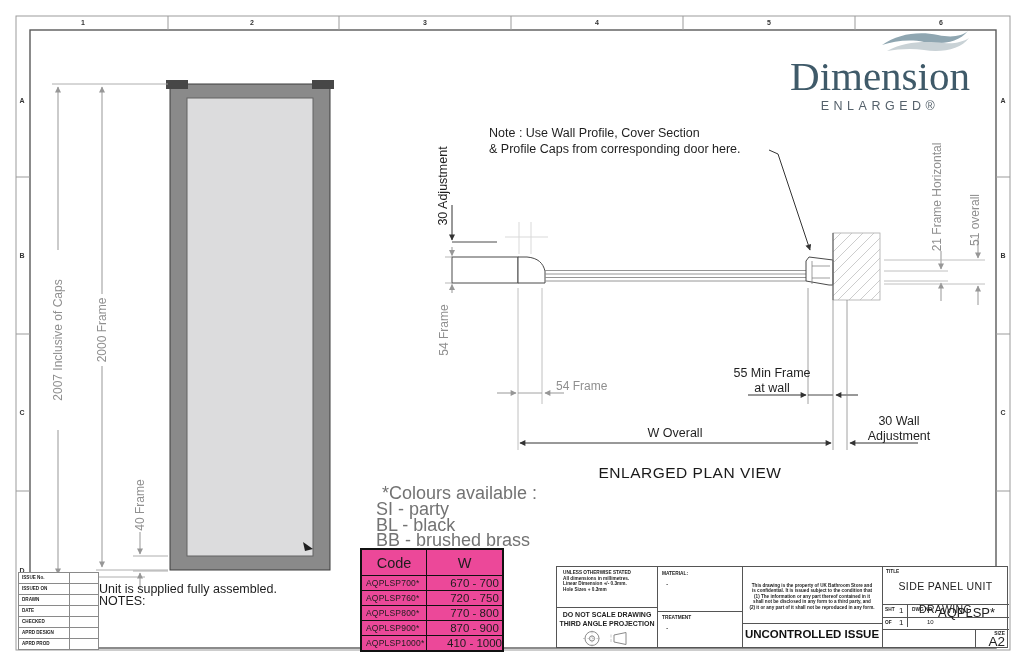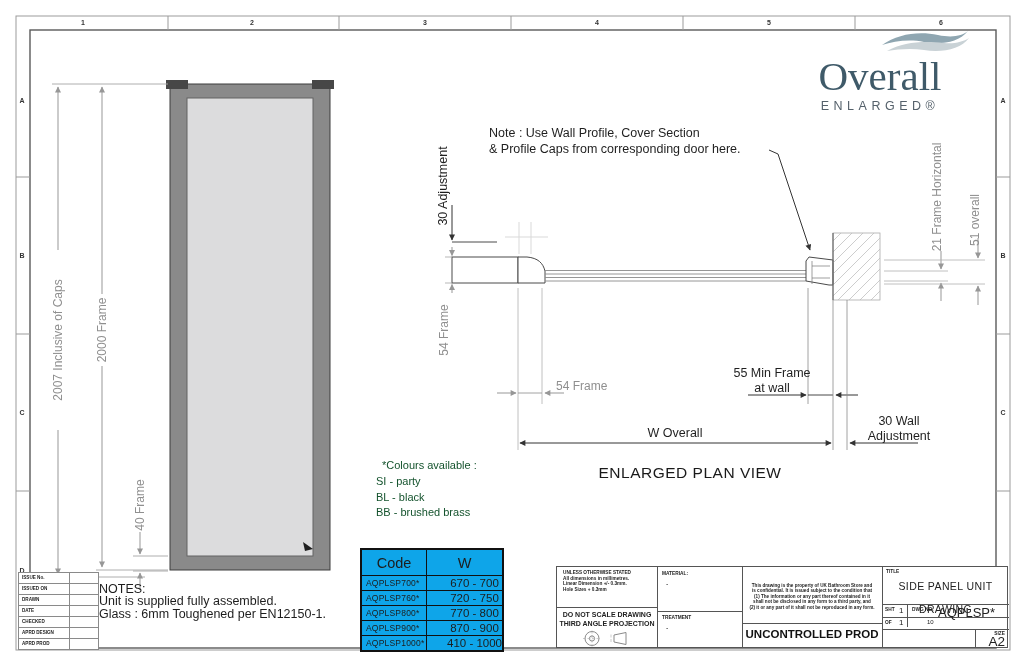--- a/index.html
+++ b/index.html
@@ -11,23 +11,23 @@
   .dimb{fill:#1f1f1f;font-size:12.5px;}
   .zone{fill:#333;font-size:7px;font-weight:bold;}
   .abs{position:absolute;}
   
   .logo{left:778px;top:30px;width:204px;text-align:center;}
   .logo .brand{font-family:"Liberation Serif",serif;font-size:41px;line-height:0.98;color:#3f5a69;}
   .logo .sub{font-size:12.5px;letter-spacing:4.5px;color:#55616b;margin-top:3px;}
   
   .notes{left:99px;top:583px;font-size:12.5px;line-height:12.4px;color:#1d1d1d;}
   
-  .colours{left:376px;top:458px;font-size:11px;line-height:15.8px;color:#14532d;}
-  
-  .size-table{left:360px;top:548px;border-collapse:collapse;background:#0ea5e9;}
+  .colours{left:376px;top:486px;font-size:18px;line-height:15.8px;color:#737373;}
+  
+  .size-table{left:360px;top:548px;border-collapse:collapse;background:#ec4899;}
   .size-table th,.size-table td{border:1px solid #111;text-align:center;padding:0;}
   table.size-table{border:2px solid #111;}
   .size-table th{width:64px;height:25px;font-size:14.5px;font-weight:normal;}
   .size-table th + th{width:75px;}
   .size-table td{height:14px;padding-left:20px;}
   .size-table td.code{font-size:8.5px;text-align:left;padding-left:4px;letter-spacing:.2px;}
   .size-table td.w{font-size:11.5px;}
   
   .issue-table{left:18px;top:572px;width:79px;background:#fff;border:1px solid #8a8a8a;}
   .issue-row{position:relative;height:10px;border-bottom:1px solid #8a8a8a;font-size:4.6px;
@@ -179,28 +179,27 @@
 
     <text x="690" y="478" text-anchor="middle" fill="#1a1a1a" font-size="15.5" letter-spacing="0.5">ENLARGED PLAN VIEW</text>
   </g>
 </svg>
 
 <div class="abs logo">
   <svg width="92" height="26" viewBox="0 0 92 26" style="position:static;display:block;margin:0 0 0 100px">
     <path d="M4,15 C20,4 40,1 60,5 C74,8 84,6 90,1 C80,13 62,15 46,12 C32,9 16,11 4,15 Z" fill="#8fa6b1"></path>
     <path d="M9,21 C26,11 48,11 66,13 C76,14 85,12 91,8 C83,19 64,23 46,20 C34,18 20,19 9,21 Z" fill="#c9d2d6"></path>
   </svg>
-  <div class="brand">Overall</div>
+  <div class="brand">Dimension</div>
   <div class="sub">ENLARGED®</div>
 </div>
 
 <div class="abs notes">
+  <div>Unit is supplied fully assembled.</div>
   <div>NOTES:</div>
-  <div>Unit is supplied fully assembled.</div>
-  <div>Glass : 6mm Toughened per EN12150-1.</div>
 </div>
 
 <div class="abs colours">
   <div style="padding-left:6px">*Colours available :</div>
   <div>SI - party</div>
   <div>BL - black</div>
   <div>BB - brushed brass</div>
 </div>
 
 <table class="abs size-table">
@@ -276,21 +275,21 @@
 
   <div class="tcell" style="left:185px;width:140px">
     <div class="conf">
       <div>This drawing is the property of UK Bathroom Store and</div>
       <div>is confidential. It is issued subject to the condition that</div>
       <div>(1) The information or any part thereof contained in it</div>
       <div>shall not be disclosed in any form to a third party, and</div>
       <div>(2) it or any part of it shall not be reproduced in any form.</div>
     </div>
     <div class="hline" style="left:0;width:140px;top:56px"></div>
-    <div class="uncontrolled">UNCONTROLLED PROD</div>
+    <div class="uncontrolled">UNCONTROLLED ISSUE</div>
   </div>
 
   <div class="tcell" style="left:325px;width:105px">
     <div class="lbl" style="left:4px;top:2px">TITLE</div>
     <div class="dtitle" style="top:13px">SIDE PANEL UNIT</div>
     <div class="dtitle" style="top:36px">DRAWING</div>
     <div class="hline" style="left:0;width:127px;top:37px"></div>
     <div class="hline" style="left:0;width:127px;top:50px"></div>
     <div class="hline" style="left:0;width:127px;top:62px"></div>
     <div class="vline" style="left:25px;top:37px;bottom:20px"></div>

